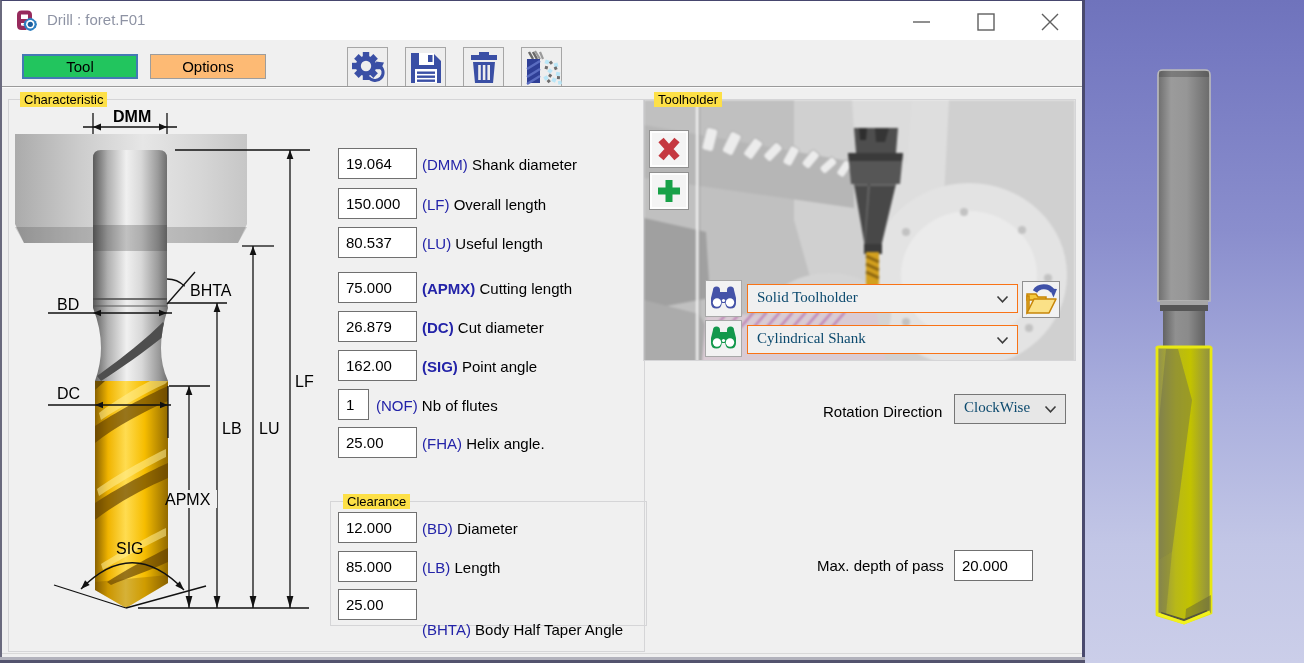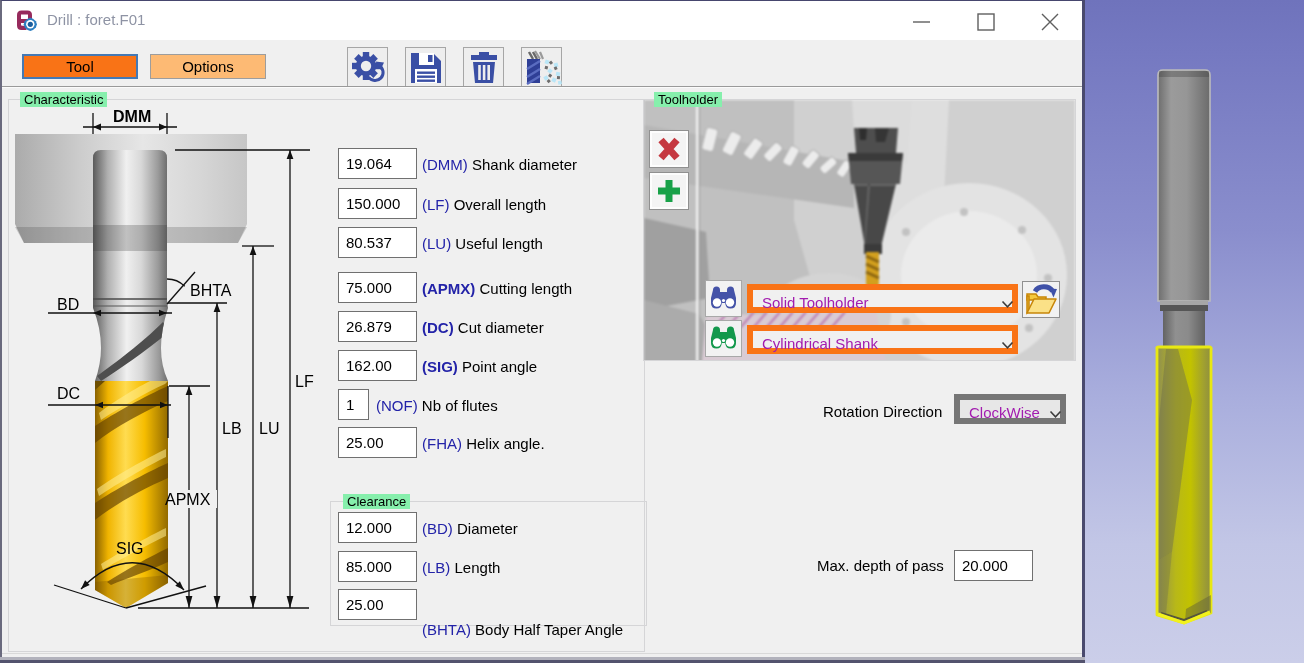--- a/index.html
+++ b/index.html
@@ -13,33 +13,33 @@
 #win { left:0; top:0; width:1085px; height:663px; background:#f0f0f0;
   border-top:1px solid #46466e; border-left:2px solid #6a6a7e; border-right:3px solid #4a4a6e; }
 #titlebar { left:2px; top:1px; width:1080px; height:39px; background:#ffffff; }
 #title { left:47px; top:11px; font-size:15px; color:#8e93a4; }
 #winsep2 { left:2px; top:653px; width:1080px; height:1px; background:#d9d9d9; }
 #winbottom1 { left:0; top:657px; width:1085px; height:3px; background:#b2b2bc; }
 #winbottom2 { left:0; top:660px; width:1085px; height:3px; background:#53536e; }
 
 #tbsep { left:2px; top:86px; width:1080px; height:1px; background:#9a9a9a; box-shadow:0 1px 0 #fbfbfb; }
 .tabbtn { top:54px; height:25px; width:116px; text-align:center; font-size:15px; line-height:22px; color:#000; }
-#btn-tool { left:22px; background:#f97316; border:2px solid #4579b4; }
+#btn-tool { left:22px; background:#22c55e; border:2px solid #4579b4; }
 #btn-options { left:150px; background:#fdba74; border:1px solid #9d9d9d; line-height:23px; }
 .iconbtn { top:47px; width:41px; height:41px; background:#eeeeee; border:1px solid #a6a6a6; }
 
 .group { border:1px solid #d5d5d7; }
-.grouplabel { font-size:13px; color:#000; background:#86efac; padding:0 4px; }
+.grouplabel { font-size:13px; color:#000; background:#fde047; padding:0 4px; }
 
 .field { width:79px; height:31px; background:#fff; border:1px solid #707070; font-size:15px; color:#000; line-height:29px; padding-left:7px; }
 .flabel { font-size:15px; color:#000; white-space:nowrap;text-align:right; }
 .code { color:#2323a8; }
 .codeb { color:#2323a8; font-weight:bold; }
 
-.combo { background:#f0f0f0; border:6px solid #f97316; font-size:15px; color:#a21caf; }
+.combo { background:#f0f0f0; border:1px solid #f97316; font-size:15px; color:#0c4a6e;font-family:Liberation Serif, serif; }
 .combo .ctext { position:absolute; left:9px; top:4px; }
 </style>
 </head>
 <body>
 <div id="stage">
   <div class="abs" id="rpanel"></div>
   <div class="abs" id="win"></div>
   <div class="abs" id="titlebar"></div>
   <div class="abs" id="appicon" style="left:13px;top:7px;width:27px;height:27px;">
     <svg width="27" height="27" viewBox="0 0 27 27">

